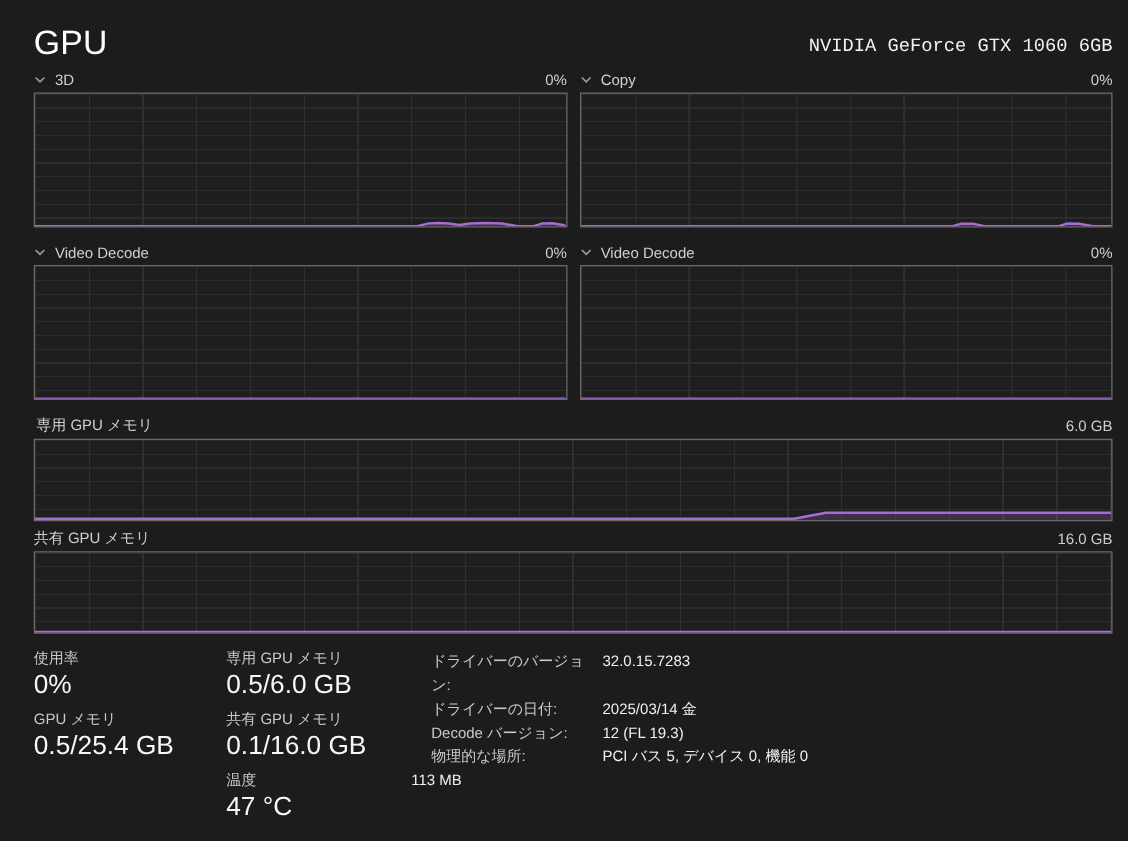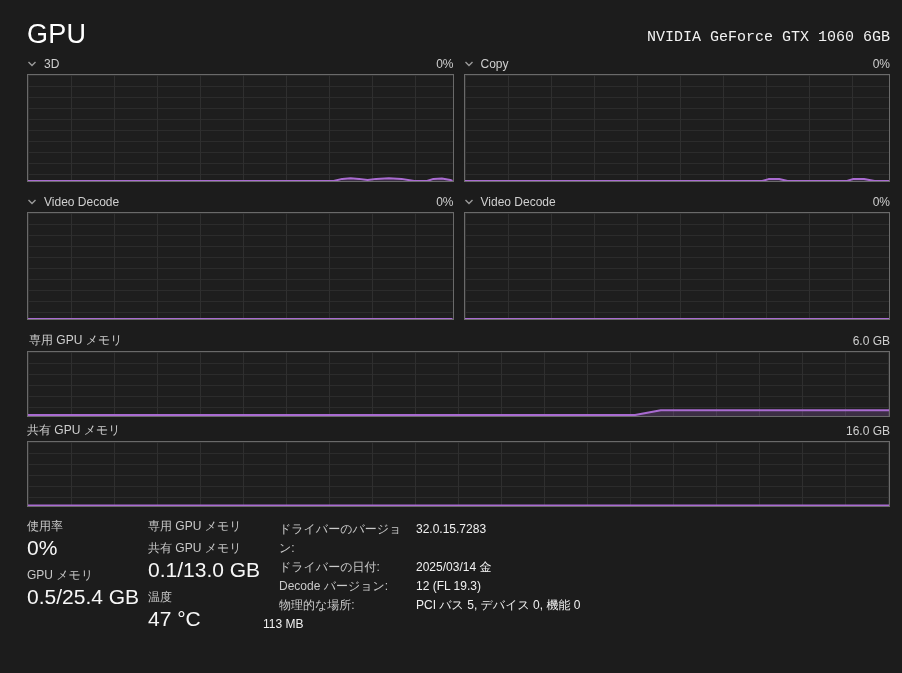--- a/index.html
+++ b/index.html
@@ -36,21 +36,21 @@
     background-image:
       repeating-linear-gradient(to right, #2f2f2f 0 1px, transparent 1px 43px),
       repeating-linear-gradient(to bottom, #2c2c2c 0 1px, transparent 1px 11px);
     position: relative;
   }
   .chart svg { position: absolute; inset: 0; width: 100%; height: 100%; display: block; }
   .chart.tall { height: 108px; }
   .chart.short { height: 66px; }
 
   
-  .stats { display: flex; margin-top: 12px; }
+  .stats { display: flex; margin-top: 12px; gap: 33px; }
   .stat-col1 { width: 121px; flex: none; }
   .stat-col2 { width: 115px; flex: none; }
   .stat-label { font-size: 12px; color: #c9c9c9; line-height: 15px; margin-top: 7px; }
   .stat-value { font-size: 21px; font-weight: 300; color: #f7f7f7; line-height: 27px; white-space: nowrap; }
   .stat-col1 .stat-label:first-child, .stat-col2 .stat-label:first-child { margin-top: 0; }
 
   .details { flex: 1; padding-top: 1px; }
   .detail-row { display: flex; font-size: 12px; line-height: 19px; }
   .detail-row .dl { width: 137px; flex: none; color: #c9c9c9; margin-left: 16px; }
   .detail-row .dv { color: #f0f0f0; white-space: nowrap; }
@@ -171,22 +171,23 @@
 
   <div class="stats">
     <div class="stat-col1">
       <div class="stat-label">使用率</div>
       <div class="stat-value">0%</div>
       <div class="stat-label">GPU メモリ</div>
       <div class="stat-value">0.5/25.4 GB</div>
     </div>
     <div class="stat-col2">
       <div class="stat-label">専用 GPU メモリ</div>
+      <div class="stat-value">0.5/6.0 GB</div>
       <div class="stat-label">共有 GPU メモリ</div>
-      <div class="stat-value">0.1/13.0 GB</div>
+      <div class="stat-value">0.1/16.0 GB</div>
       <div class="stat-label">温度</div>
       <div class="stat-value">47 °C</div>
     </div>
     <div class="details">
       <div class="detail-row">
         <span class="dl">ドライバーのバージョン:</span>
         <span class="dv">32.0.15.7283</span>
       </div>
       <div class="detail-row">
         <span class="dl">ドライバーの日付:</span>

